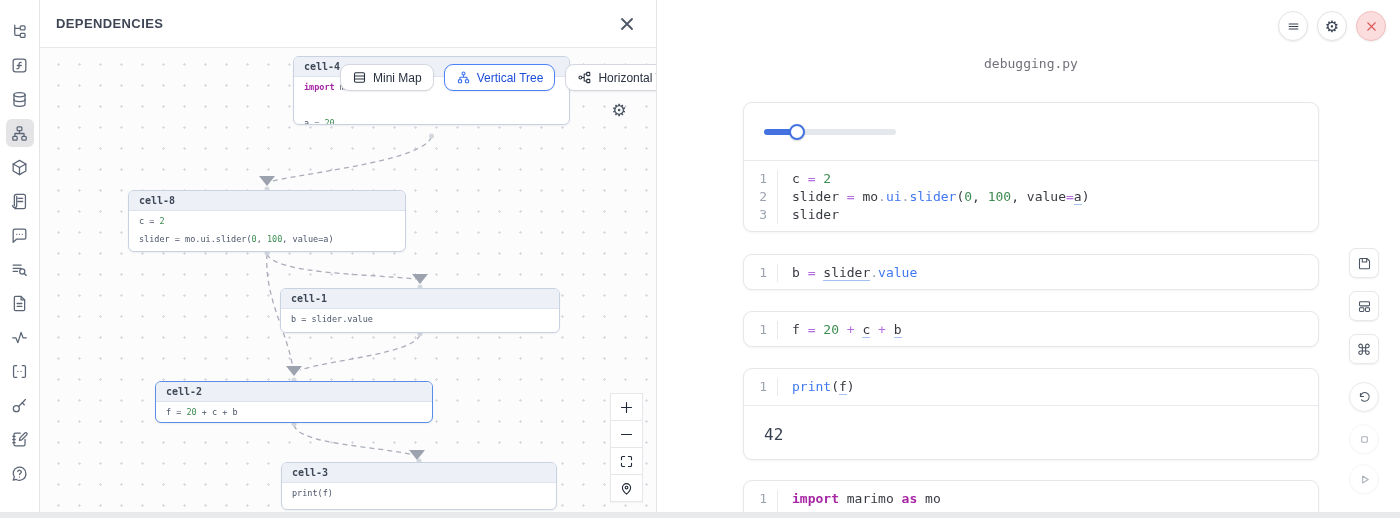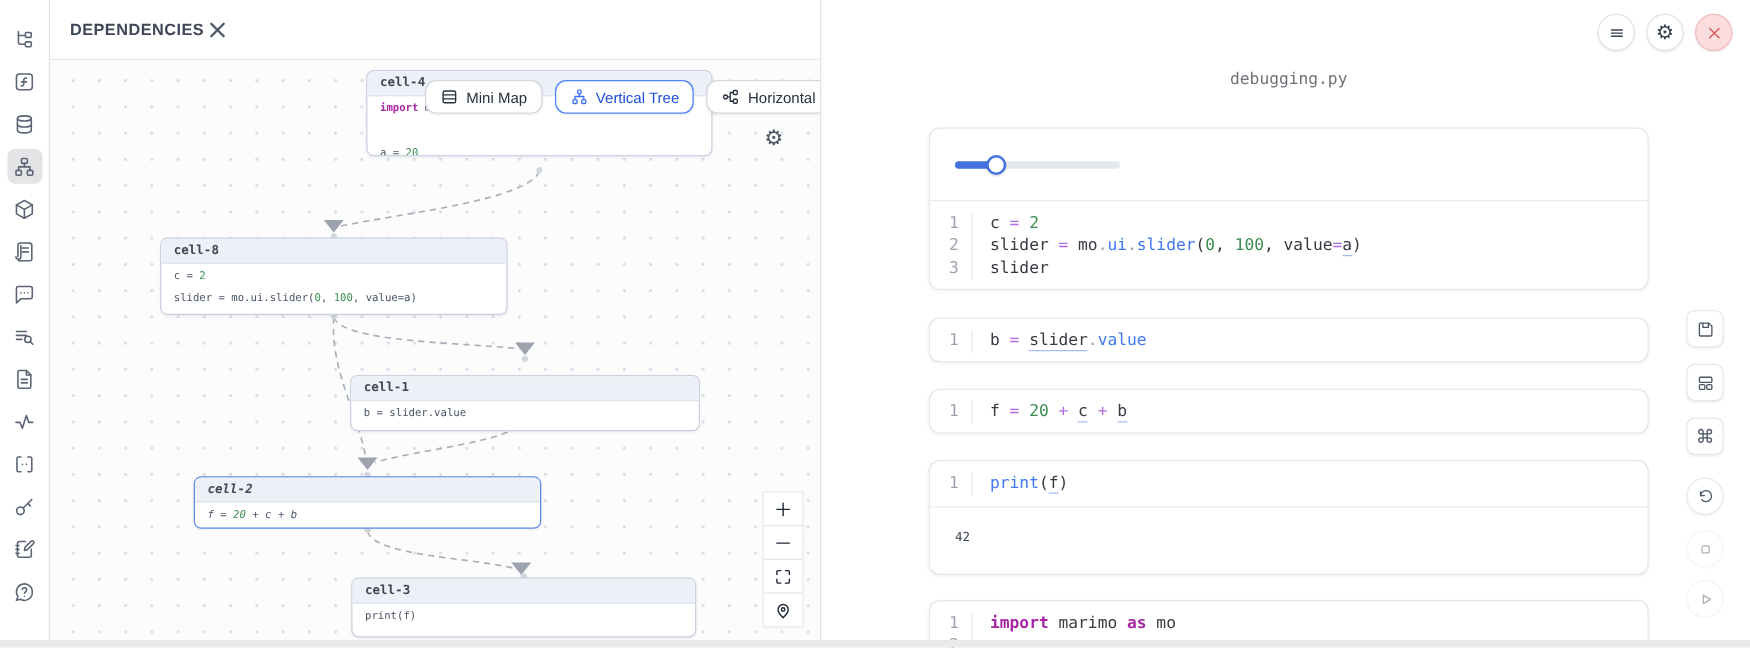--- a/index.html
+++ b/index.html
@@ -13,21 +13,21 @@
   .ab-item { width:28px; height:28px; border-radius:6px; display:flex; align-items:center;
     justify-content:center; color:#5b6575; cursor:pointer; flex:0 0 auto; }
   .ab-item.active { background:#e4e4e7; }
   .ab-item svg { width:19px; height:19px; stroke:#5b6575; fill:none; stroke-width:1.6;
     stroke-linecap:round; stroke-linejoin:round; }
 
   
   .dep-panel { position:absolute; left:40px; top:0; width:617px; height:518px;
     background:#fcfcfd; border-right:1px solid #e4e4e7; z-index:10; }
   .dep-header { height:48px; background:#fff; border-bottom:1px solid #e8e8ec;
-    display:flex; align-items:center; padding:0 18px 0 16px; }
+    display:flex; align-items:center; justify-content:space-between; padding:0 18px 0 16px; }
   .dep-title { font-size:13px; font-weight:bold; color:#3f4756; letter-spacing:.03em; }
   .dep-close { width:22px; height:22px; display:flex; align-items:center; justify-content:center;
     cursor:pointer; }
   .dep-close svg { width:14px; height:14px; stroke:#4b5563; stroke-width:1.8; stroke-linecap:round; }
 
   .graph-area { position:absolute; left:0; top:48px; right:0; bottom:0; overflow:hidden;
     background-image:radial-gradient(circle, #d9dbe0 1px, transparent 1.3px);
     background-size:21px 21px; background-position:8px 6px; }
   .edges-svg { position:absolute; left:0; top:0; width:616px; height:470px; z-index:1; }
 
@@ -98,21 +98,21 @@
   .slider-row { height:57px; display:flex; align-items:center; padding:0 20px; }
   .slider { position:relative; width:132px; height:16px; cursor:pointer; }
   .slider-track { position:absolute; left:0; right:0; top:5px; height:6px; border-radius:3px;
     background:#e4e7ec; }
   .slider-fill { position:absolute; left:0; top:5px; width:25%; height:6px; border-radius:3px;
     background:#4473e1; }
   .slider-thumb { position:absolute; left:25%; top:0; width:16px; height:16px; margin-left:-8px;
     border-radius:50%; background:#fff; border:2px solid #4473e1; box-shadow:0 1px 2px rgba(0,0,0,.15); }
 
   .output-row { padding:19px 20px 24px 20px; font-family:"DejaVu Sans Mono", monospace;
-    font-size:10px; color:#374151; }
+    font-size:16px; color:#374151; }
 
   .rail { position:absolute; left:692px; top:0; width:30px; }
   .rail-btn { position:absolute; left:0; width:30px; height:30px; background:#fff;
     display:flex; align-items:center; justify-content:center; cursor:pointer; color:#4b5563; }
   .rail-btn.square { border:1px solid #e5e7eb; border-radius:7px; box-shadow:0 1px 2px rgba(0,0,0,.06); }
   .rail-btn.circle { border:1px solid #e9eaee; border-radius:50%; box-shadow:0 1px 2px rgba(0,0,0,.05); }
   .rail-btn.disabled { opacity:.45; }
   .rail-btn svg { width:15px; height:15px; stroke:#4b5563; fill:none; stroke-width:1.7;
     stroke-linecap:round; stroke-linejoin:round; }
   .cmd-glyph { font-size:15px; color:#4b5563; line-height:1; }
@@ -262,25 +262,25 @@
     </svg>
 
     <div class="gnode" style="left:253px; top:8px; width:277px; height:69px;">
       <div class="gnode-header">cell-4</div>
       <div class="gnode-body"><div class="code-line"><span class="tk-kw">import</span><span class="tk-p"> marimo </span><span class="tk-kw">as</span><span class="tk-p"> mo</span></div><div class="code-line">&nbsp;</div><div class="code-line"><span class="tk-p">a = </span><span class="tk-num">20</span></div></div>
     </div>
     <div class="gnode" style="left:88px; top:142px; width:278px; height:62px;">
       <div class="gnode-header">cell-8</div>
       <div class="gnode-body"><div class="code-line"><span class="tk-p">c = </span><span class="tk-num">2</span></div><div class="code-line"><span class="tk-p">slider = mo.ui.slider(</span><span class="tk-num">0</span><span class="tk-p">, </span><span class="tk-num">100</span><span class="tk-p">, value=a)</span></div></div>
     </div>
-    <div class="gnode" style="left:240px; top:252px; width:280px; height:45px;">
+    <div class="gnode" style="left:240px; top:240px; width:280px; height:45px;">
       <div class="gnode-header">cell-1</div>
       <div class="gnode-body"><div class="code-line"><span class="tk-p">b = slider.value</span></div></div>
     </div>
-    <div class="gnode selected" style="left:115px; top:333px; width:278px; height:42px;font-style:italic;">
+    <div class="gnode selected" style="left:115px; top:333px; width:278px; height:42px;">
       <div class="gnode-header">cell-2</div>
       <div class="gnode-body"><div class="code-line"><span class="tk-p">f = </span><span class="tk-num">20</span><span class="tk-p"> + c + b</span></div></div>
     </div>
     <div class="gnode" style="left:241px; top:414px; width:276px; height:48px;">
       <div class="gnode-header">cell-3</div>
       <div class="gnode-body"><div class="code-line"><span class="tk-p">print(f)</span></div></div>
     </div>
 
     <div class="graph-toolbar">
       <div class="gt-btn">

